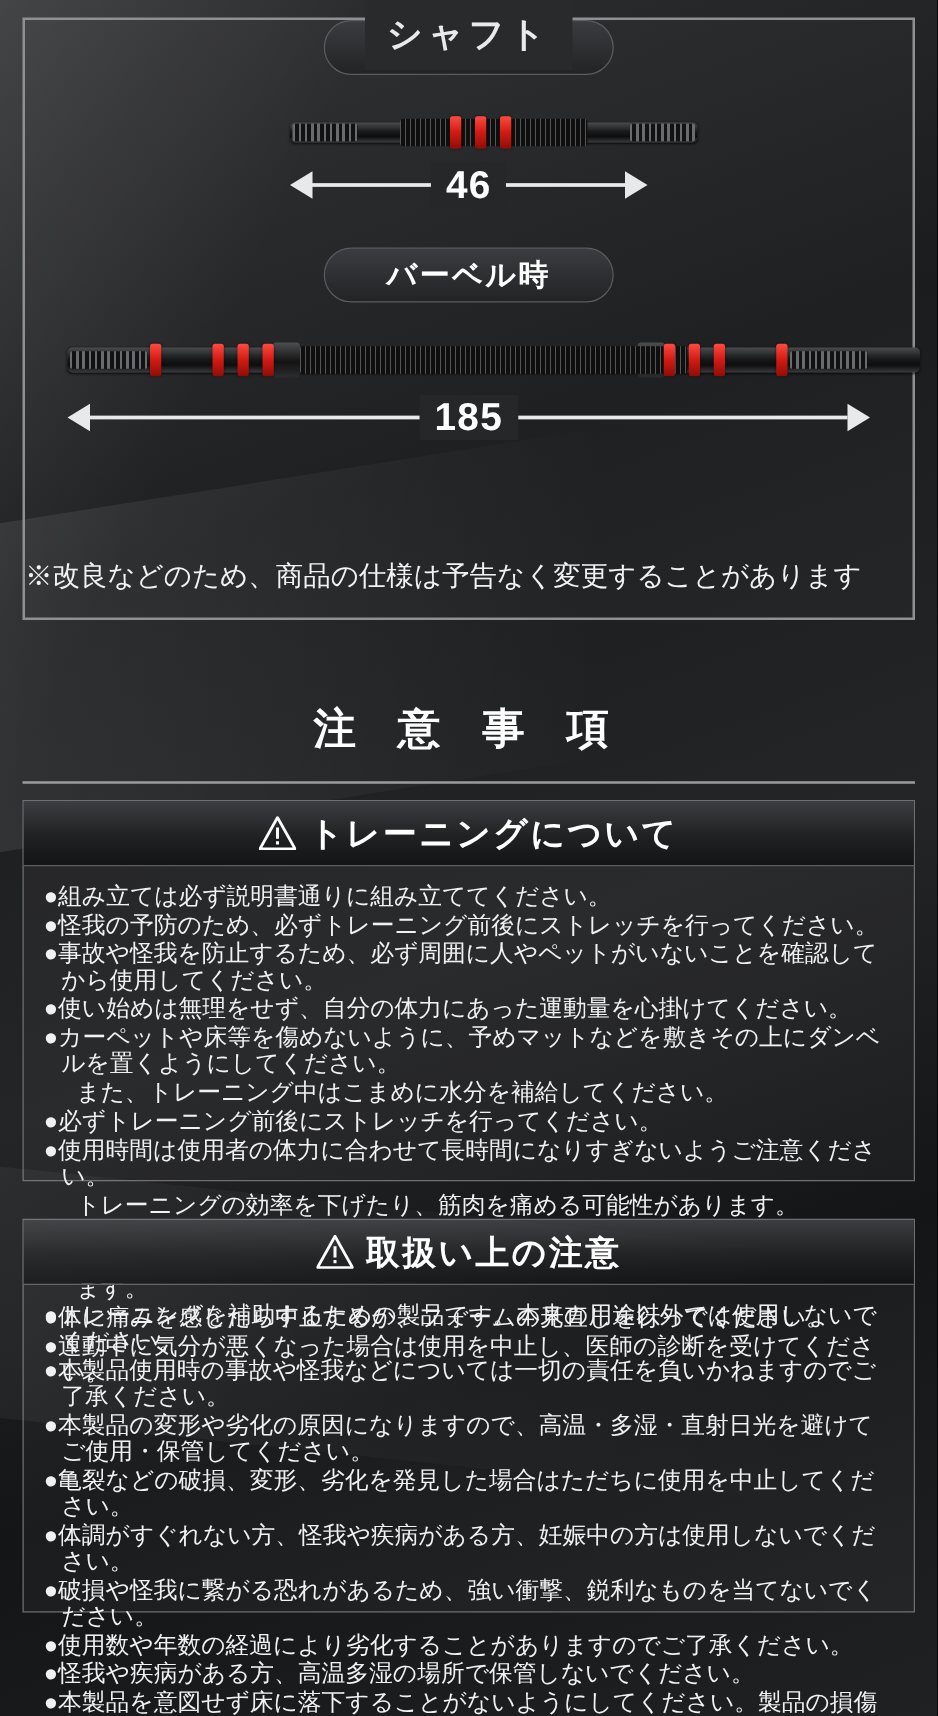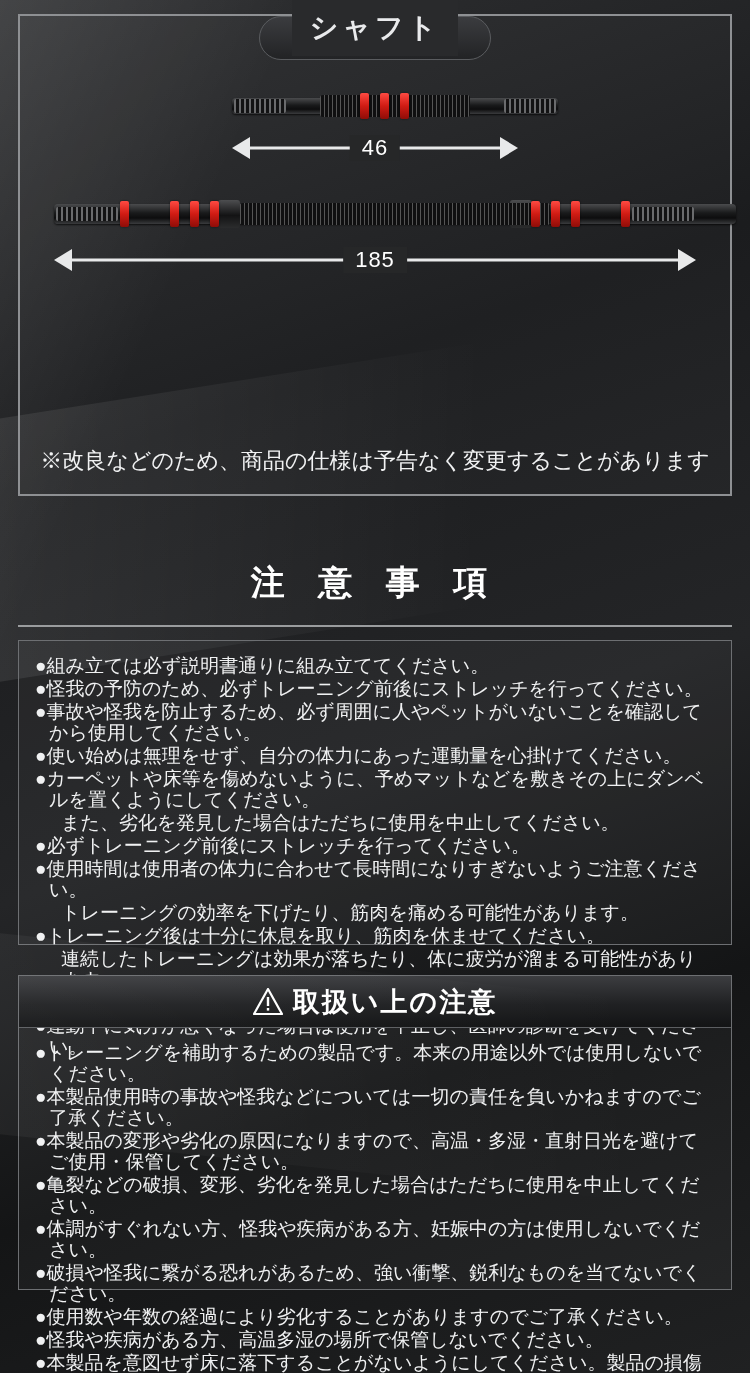--- a/index.html
+++ b/index.html
@@ -157,39 +157,38 @@
   }
   .arrow-left { border-right: 18px solid #e8e9ea; }
   .arrow-right { border-left: 18px solid #e8e9ea; }
   .dim-label {
     position: absolute;
     top: 50%;
     transform: translate(-50%, -50%);
     background: #262728;
     padding: 0 12px;
     color: #ffffff;
-    font-size: 22px;
-    font-weight: normal;
+    font-size: 31px;
+    font-weight: bold;
     letter-spacing: 1px;
   }
   .dim-sm .dim-line { left: 228px; right: 228px; }
   .dim-sm .arrow-left { left: 212px; }
   .dim-sm .arrow-right { right: 212px; }
   .dim-sm .dim-label { left: 50%; }
 
   .dim-lg .dim-line { left: 52px; right: 52px; }
   .dim-lg .arrow-left { left: 34px; }
   .dim-lg .arrow-right { right: 34px; }
   .dim-lg .dim-label { left: 50%; }
 
   .note {
     position: absolute;
     left: 0; right: 0;
     bottom: 18px;
-    text-align: center;
     color: #f1f2f3;
     font-size: 22px;
     letter-spacing: 0px;
   }
 
   
   .section-title-wrap {
     position: absolute;
     left: 0; right: 0;
     top: 560px;
@@ -281,20 +280,21 @@
       <div class="ring-red" style="left:380px;"></div>
     </div>
 
     <div class="dim dim-sm">
       <div class="arrow-head arrow-left"></div>
       <div class="dim-line"></div>
       <div class="arrow-head arrow-right"></div>
       <div class="dim-label">46</div>
     </div>
 
+    <div class="mode-pill pill-barbell">バーベル時</div>
 
     <div class="bar-area bar-barbell">
       <div class="bar large"></div>
       <div class="thread" style="left:36px; width:62px;"></div>
       <div class="thread" style="right:36px; width:62px;"></div>
       <div class="collar" style="left:198px; width:22px;"></div>
       <div class="collar" style="right:198px; width:22px;"></div>
       <div class="knurl" style="left:220px; width:310px;"></div>
       <div class="ring-red" style="left:150px;"></div>
       <div class="ring-red" style="left:170px;"></div>
@@ -315,27 +315,37 @@
 
     <div class="note">※改良などのため、商品の仕様は予告なく変更することがあります</div>
   </div>
 
   <div class="section-title-wrap">
     <span class="section-title">注 意 事 項</span>
   </div>
   <div class="section-rule"></div>
 
   <div class="panel panel-training">
+    <div class="panel-head">
+      <span class="warn-icon">
+        <svg width="30" height="27" viewBox="0 0 30 27">
+          <path d="M15 1 L29 26 L1 26 Z" fill="none" stroke="#ffffff" stroke-width="2.2" stroke-linejoin="round"></path>
+          <rect x="13.8" y="9" width="2.4" height="9" fill="#ffffff"></rect>
+          <rect x="13.8" y="20" width="2.4" height="2.6" fill="#ffffff"></rect>
+        </svg>
+      </span>
+      <span class="panel-head-text">トレーニングについて</span>
+    </div>
     <div class="panel-body">
       <p class="bullet">●組み立ては必ず説明書通りに組み立ててください。</p>
       <p class="bullet">●怪我の予防のため、必ずトレーニング前後にストレッチを行ってください。</p>
       <p class="bullet">●事故や怪我を防止するため、必ず周囲に人やペットがいないことを確認してから使用してください。</p>
       <p class="bullet">●使い始めは無理をせず、自分の体力にあった運動量を心掛けてください。</p>
       <p class="bullet">●カーペットや床等を傷めないように、予めマットなどを敷きその上にダンベルを置くようにしてください。</p>
-      <p class="bullet sub">また、劣化を発見した場合はただちに使用を中止してください。</p>
+      <p class="bullet sub">また、トレーニング中はこまめに水分を補給してください。</p>
       <p class="bullet">●必ずトレーニング前後にストレッチを行ってください。</p>
       <p class="bullet">●使用時間は使用者の体力に合わせて長時間になりすぎないようご注意ください。</p>
       <p class="bullet sub">トレーニングの効率を下げたり、筋肉を痛める可能性があります。</p>
       <p class="bullet">●トレーニング後は十分に休息を取り、筋肉を休ませてください。</p>
       <p class="bullet sub">連続したトレーニングは効果が落ちたり、体に疲労が溜まる可能性があります。</p>
       <p class="bullet">●体に痛みを感じたら中止するか、フォームの見直しを行ってください。</p>
       <p class="bullet">●運動中に気分が悪くなった場合は使用を中止し、医師の診断を受けてください。</p>
     </div>
   </div>
 

